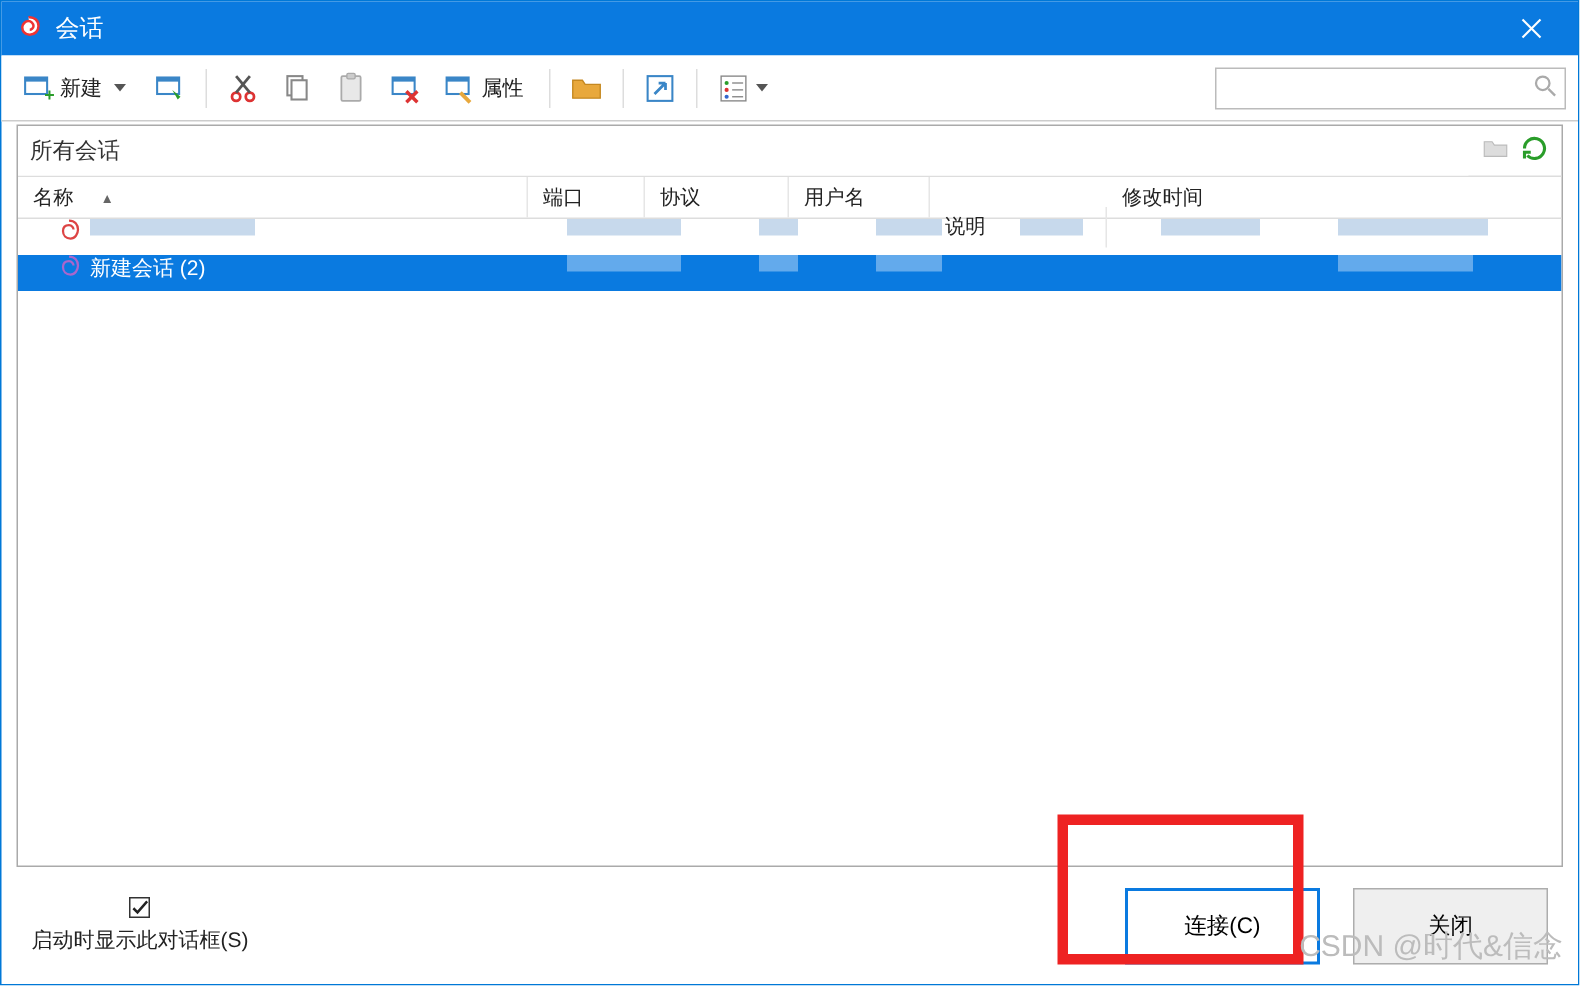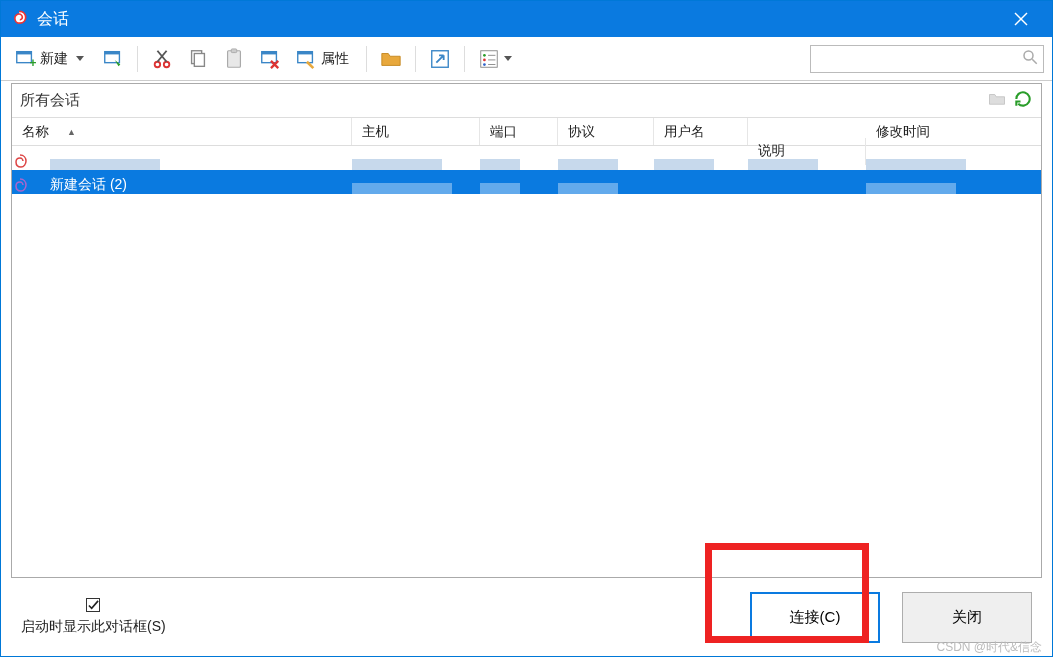--- a/index.html
+++ b/index.html
@@ -21,35 +21,35 @@
   .content { position:absolute; top:82px; left:10px; right:10px; bottom:78px; border:1px solid #aaa; display:flex; flex-direction:column; background:#fff; }
   .filter-row { height:34px; border-bottom:1px solid #ddd; display:flex; align-items:center; }
   .filter-input { flex:1; border:none; outline:none; padding:0 8px; height:32px; font-size:15px; color:#333; }
   .filter-icons { display:flex; align-items:center; gap:6px; padding:0 8px; }
   .table-head { height:28px; border-bottom:1px solid #ddd; display:flex; align-items:center; font-size:13.5px; color:#222; }
   .th { padding:0 10px; border-right:1px solid #e6e6e6; height:100%; display:flex; align-items:center; gap:18px; }
   .th.name{ width:340px; border-right:1px solid #e6e6e6;} .th.host{width:128px;} .th.port{width:78px;} .th.proto{width:96px;} .th.user{width:94px;} .th.desc{width:118px;margin-top:39px;} .th.mtime{flex:1; border-right:none;}
   .sort-arrow { font-size:9px; color:#666; }
   .rows { flex:1; overflow:auto; }
   .row { height:24px; display:flex; align-items:center; font-size:14px; }
-  .row .cell { padding:0 0; display:flex; align-items:flex-end; height:100%; gap:22px; }
+  .row .cell { padding:0 26px; display:flex; align-items:flex-start; height:100%; gap:6px; }
   .row .cell.name{width:340px;} .row .cell.host{width:128px;} .row .cell.port{width:78px;} .row .cell.proto{width:96px;} .row .cell.user{width:94px;} .row .cell.desc{width:118px;} .row .cell.mtime{flex:1;}
   .row.sel { background:#0a7ae0; color:#fff; }
   .row .blur { display:inline-block; height:11px; background:#c7d9ec; width:60%; filter:blur(0); }
   .row.sel .blur { background:#9ecbf4; opacity:.6; }
   .row-icon { width:16px; height:16px; }
   .footer { position:absolute; left:10px; right:10px; bottom:0; height:78px; display:flex; align-items:center; padding:0 10px; background:#fff; }
   .chk { display:flex; align-items:center; gap:6px; font-size:14px;flex-direction:column; }
   .chk .box { width:14px; height:14px; border:1px solid #333; display:flex; align-items:center; justify-content:center; }
   .chk .box svg { display:block; }
   .buttons { display:flex; gap:22px; margin-left:auto; align-items:center; }
   .dlg-btn { width:130px; height:51px; border:1px solid #adadad; background:#efefef; font-size:15px; display:flex; align-items:center; justify-content:center; }
   .dlg-btn.primary { border:2px solid #0a7ae0; background:#fff; }
   .highlight-box { position:absolute; border:7px solid #e22; pointer-events:none; }
-  .watermark { position:absolute; right:10px; bottom:0; color:#bcbcbc; font-size:12px; pointer-events:none; }
+  .watermark { position:absolute; right:10px; bottom:12px; color:#bcbcbc; font-size:20px; pointer-events:none; }
 </style>
 </head>
 <body>
 
 <div class="window">
 
   <div class="titlebar">
     <span class="app-icon">
       <svg viewBox="0 0 24 24" width="20" height="20">
           <path fill="#fff" stroke="#e33" stroke-width="2" d="M12 3c5-0.5 8 3 8 7s-3 7-7 7-6-3-6-6 3-5 5-5 4 2 4 4-2 3-3 3"></path>
@@ -167,21 +167,20 @@
               <path d="M4 12a8 8 0 1 1 2.3 5.6" fill="none" stroke="#2a9d2a" stroke-width="2.5"></path>
               <path d="M4 20v-5h5" fill="none" stroke="#2a9d2a" stroke-width="2.5"></path>
             </svg></span>
       </div>
     </div>
     <div class="table-head">
       <div class="th name">
           <span>名称</span>
           <span class="sort-arrow">▲</span>
         </div>
-      <div class="th host">主机</div>
       <div class="th port">端口</div>
       <div class="th proto">协议</div>
       <div class="th user">用户名</div>
       <div class="th desc">说明</div>
       <div class="th mtime">修改时间</div>
     </div>
     <div class="rows">
       <div class="row">
         <div class="cell name">
             <span class="row-icon"><svg viewBox="0 0 16 16" width="16" height="16">

